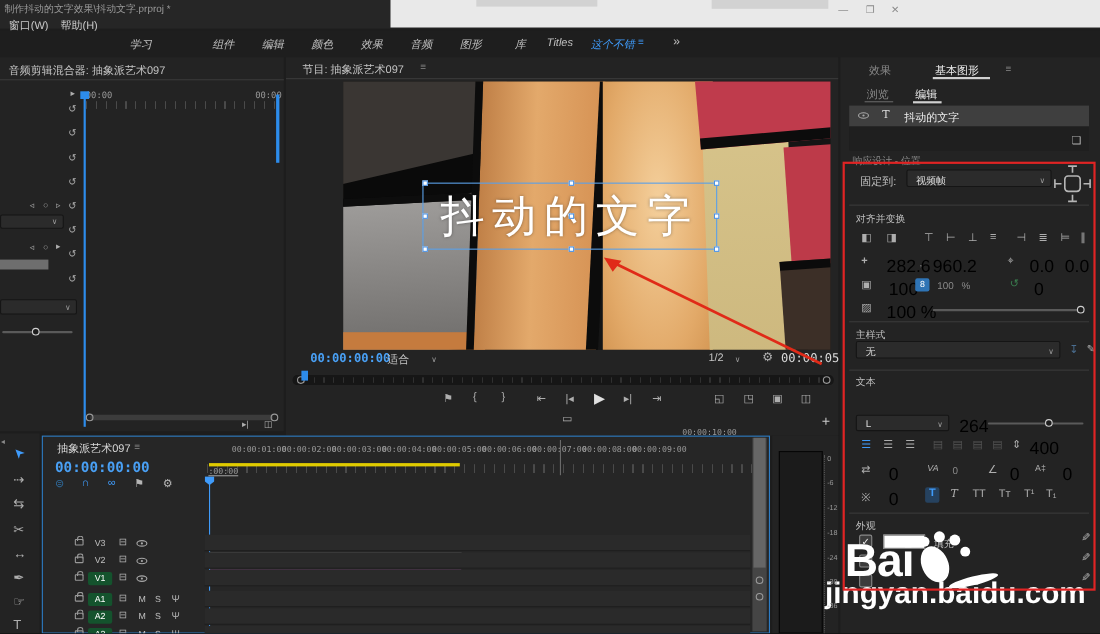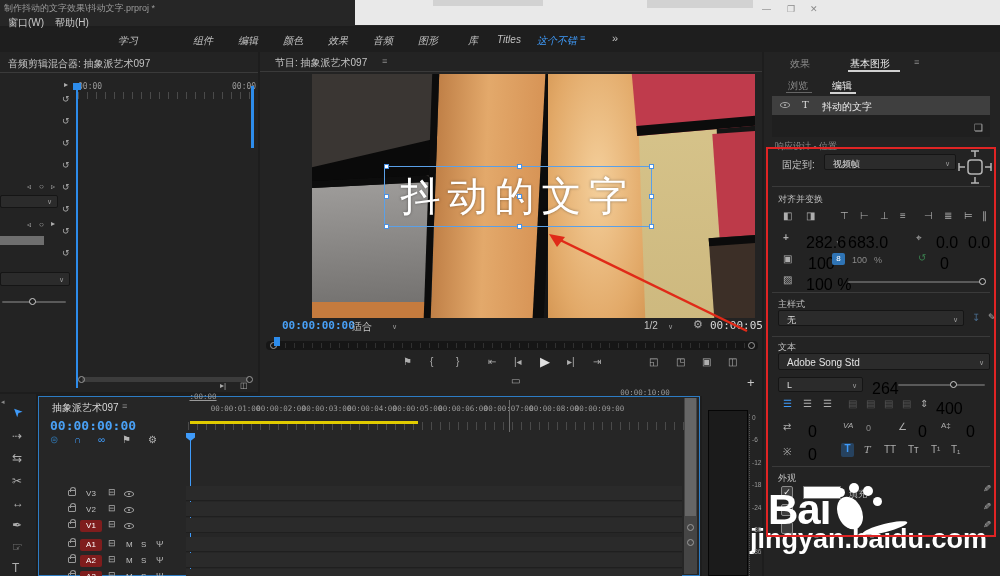--- a/index.html
+++ b/index.html
@@ -22,21 +22,21 @@
   .ws-tab.act{color:#3f9bfa;}
   .slider{height:2px;background:#5a5a5a;border-radius:1px;}
   .knob{width:7px;height:7px;border-radius:50%;background:#1d1d1d;border:1.5px solid #d0d0d0;}
   .ring{width:7px;height:7px;border-radius:50%;border:1.5px solid #9a9a9a;}
   .lock{width:8px;height:6px;border:1px solid #989898;border-radius:1px;}
   .lock:before{content:"";position:absolute;left:1px;top:-4px;width:4px;height:4px;
                border:1px solid #989898;border-bottom:none;border-radius:3px 3px 0 0;}
   .eye{width:10px;height:6px;border:1px solid #a8a8a8;border-radius:50%;}
   .eye:before{content:"";position:absolute;left:3px;top:1px;width:2px;height:2px;border-radius:50%;background:#a8a8a8;}
   .badge{width:22px;height:12px;font-size:8px;color:#c0c0c0;text-align:center;line-height:12px;border-radius:2px;}
-  .badge.tgt{background:#7f1d1d;color:#fff;}
+  .badge.tgt{background:#14532d;color:#fff;}
   .clip{height:14px;border-radius:1px;font-size:8px;color:#161616;line-height:13px;}
   .fx{width:8px;height:8px;top:3px;left:2px;background:#8a54d6;border-radius:1px;font-size:6px;color:#fff;text-align:center;line-height:8px;}
   .ckb{width:12px;height:12px;background:#3c3c3c;border:1px solid #8a8a8a;border-radius:2px;font-size:9px;color:#efefef;text-align:center;line-height:11px;}
   .ticks{background:repeating-linear-gradient(90deg,#4a4a4a 0 1px,transparent 1px 9px);}
 </style>
 </head>
 <body>
 
 <div id="app">
 
@@ -201,21 +201,21 @@
     <rect x="12" y="12" width="14" height="14" rx="3" fill="none" stroke="#b5b5b5" stroke-width="1.5"></rect>
     <path d="M19 3 v6 M15 3 h8 M19 29 v6 M15 35 h8 M3 19 h6 M3 15 v8 M29 19 h6 M35 15 v8" stroke="#b5b5b5" stroke-width="1.5" fill="none"></path>
   </svg>
   <div class="divider" style="left:772px;top:186px;width:218px"></div>
 
   <span class="t9" style="left:778px;top:193px">对齐并变换</span>
   <div id="align-icons"></div>
   <span class="ic" style="left:783px;top:232px;font-weight:bold">+</span>
   <span class="val" style="left:806px;top:234px">282.6</span>
   <span class="t9 dim" style="left:836px;top:234px">,</span>
-  <span class="val" style="left:848px;top:234px">683.0</span>
+  <span class="val" style="left:848px;top:234px">960.2</span>
   <span class="ic" style="left:916px;top:232px">⌖</span>
   <span class="val" style="left:936px;top:234px">0.0</span>
   <span class="val" style="left:968px;top:234px">0.0</span>
   <span class="ic" style="left:783px;top:253px">▣</span>
   <span class="val" style="left:808px;top:255px">100</span>
   <span style="left:832px;top:253px;width:13px;height:12px;background:#2f74b5;border-radius:2px;font-size:8px;color:#fff;text-align:center;line-height:12px">8</span>
   <span class="t9 dim" style="left:852px;top:255px">100</span>
   <span class="t9 dim" style="left:874px;top:255px">%</span>
   <span class="ic" style="left:918px;top:252px;color:#3a7f4f">↺</span>
   <span class="val" style="left:940px;top:255px">0</span>
@@ -228,24 +228,20 @@
   <span class="t9" style="left:778px;top:298px">主样式</span>
   <div class="dd" style="left:778px;top:310px;width:186px;height:16px">
     <span style="left:8px;top:3px;font-size:9px;color:#ddd">无</span>
     <span class="caret" style="left:174px;top:5px">∨</span>
   </div>
   <span class="ic" style="left:972px;top:312px;color:#4a6d8f">↧</span>
   <span class="ic dim" style="left:988px;top:312px;font-size:9px">✎</span>
   <div class="divider" style="left:772px;top:336px;width:218px"></div>
 
   <span class="t9" style="left:778px;top:341px">文本</span>
-  <div class="dd" style="left:778px;top:353px;width:212px;height:17px">
-    <span style="left:8px;top:3px;font-size:10px;color:#e2e2e2">Adobe Song Std</span>
-    <span class="caret" style="left:200px;top:5px">∨</span>
-  </div>
   <div class="dd" style="left:778px;top:377px;width:85px;height:15px">
     <span style="left:8px;top:2px;font-size:9px;color:#ddd">L</span>
     <span class="caret" style="left:73px;top:4px">∨</span>
   </div>
   <span class="val" style="left:872px;top:380px">264</span>
   <div class="slider" style="left:898px;top:384px;width:87px"></div>
   <div class="knob" style="left:950px;top:381px"></div>
   <div id="text-align-icons"></div>
   <span class="ic" style="left:920px;top:398px">⇕</span>
   <span class="val" style="left:936px;top:400px">400</span>
@@ -331,21 +327,21 @@
     <span class="ic" style="left: 12px; top: 474px; font-size: 12px;">✂</span>
     <span class="ic" style="left: 12px; top: 496px; font-size: 12px;">↔</span>
     <span class="ic" style="left: 12px; top: 518px; font-size: 12px;">✒</span>
     <span class="ic" style="left: 12px; top: 540px; font-size: 12px;">☞</span>
     <span class="ic" style="left: 12px; top: 561px; font-size: 12px;">T</span>
     <span class="ic" style="left: 50px; top: 434px; color: rgb(47, 109, 160);">⊜</span>
     <span class="ic" style="left: 74px; top: 434px; color: rgb(63, 155, 250);">∩</span>
     <span class="ic" style="left: 98px; top: 434px; color: rgb(63, 155, 250);">∞</span>
     <span class="ic" style="left: 122px; top: 434px; color: rgb(181, 181, 181);">⚑</span>
     <span class="ic" style="left: 148px; top: 434px; color: rgb(181, 181, 181);">⚙</span>
-    <span class="t8 mono" style="left: 203px; top: 392px; font-size: 7.5px; transform: translateX(-50%); text-decoration: underline;">:00:00</span>
+    <span class="t8 mono" style="left: 203px; top: 424px; font-size: 7.5px; transform: translateX(-50%); text-decoration: underline;">:00:00</span>
     <span class="t8 mono" style="left: 235.5px; top: 404px; font-size: 7.5px; transform: translateX(-50%);">00:00:01:00</span>
     <span class="t8 mono" style="left: 281px; top: 404px; font-size: 7.5px; transform: translateX(-50%);">00:00:02:00</span>
     <span class="t8 mono" style="left: 326.5px; top: 404px; font-size: 7.5px; transform: translateX(-50%);">00:00:03:00</span>
     <span class="t8 mono" style="left: 372px; top: 404px; font-size: 7.5px; transform: translateX(-50%); text-align: right;">00:00:04:00</span>
     <span class="t8 mono" style="left: 417.5px; top: 404px; font-size: 7.5px; transform: translateX(-50%);">00:00:05:00</span>
     <span class="t8 mono" style="left: 463px; top: 404px; font-size: 7.5px; transform: translateX(-50%);">00:00:06:00</span>
     <span class="t8 mono" style="left: 508.5px; top: 404px; font-size: 7.5px; transform: translateX(-50%);">00:00:07:00</span>
     <span class="t8 mono" style="left: 554px; top: 404px; font-size: 7.5px; transform: translateX(-50%);">00:00:08:00</span>
     <span class="t8 mono" style="left: 599.5px; top: 404px; font-size: 7.5px; transform: translateX(-50%);">00:00:09:00</span>
     <span class="t8 mono" style="left: 645px; top: 388px; font-size: 7.5px; transform: translateX(-50%);">00:00:10:00</span>

